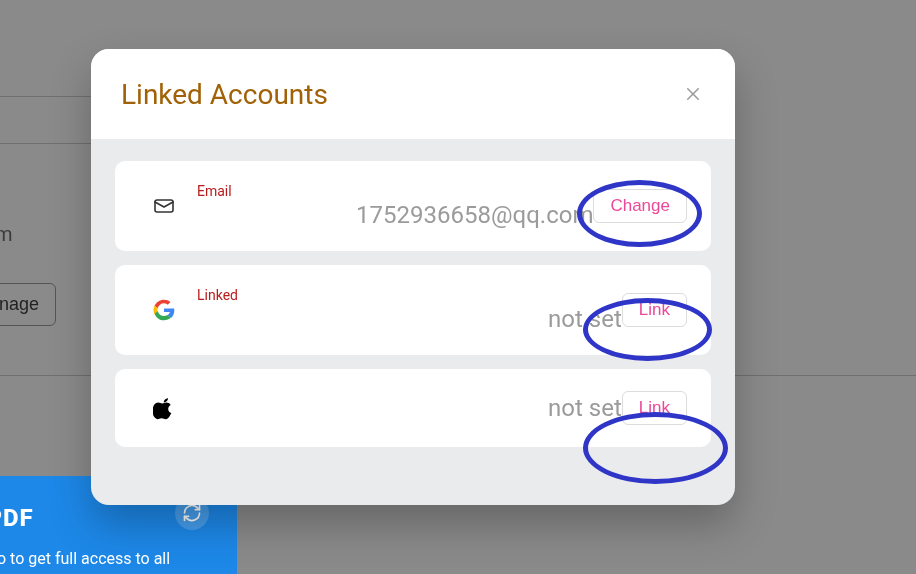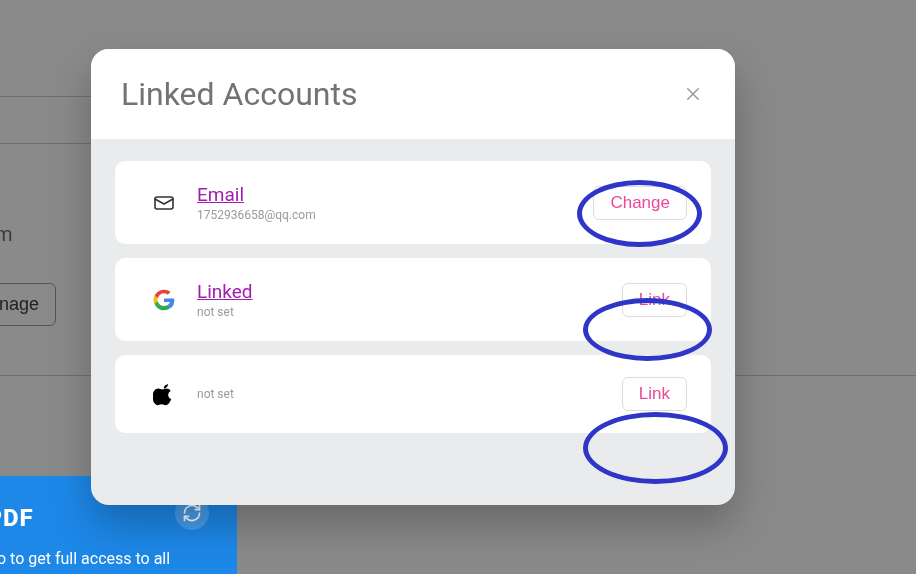--- a/index.html
+++ b/index.html
@@ -44,42 +44,42 @@
     }
     .modal-header {
       background:#ffffff;
       height:90px;
       display:flex;
       align-items:center;
       justify-content:space-between;
       padding: 0 30px;
     }
     .modal-title {
-      font-size:32px;
-      color:#737373;
+      font-size:28px;
+      color:#a16207;
       font-weight:400;
     }
     .close-btn {
       width:24px; height:24px; display:flex; align-items:center; justify-content:center;
       color:#9a9a9a; cursor:pointer; background:none; border:none;
     }
     .modal-body {
       padding: 22px 24px;
       display:flex; flex-direction:column; gap:14px;
     }
     .row {
       background:#ffffff; border-radius:10px;
       display:flex; align-items:center;
       padding: 22px 24px 22px 30px;
       position:relative;
     }
     .row-icon { width:38px; display:flex; align-items:center; justify-content:center; margin-right:14px; }
     .row-texts { flex:1; display:flex; flex-direction:column; gap:2px; }
-    .row-label { font-size:19px; color:#a21caf;text-decoration:underline; }
-    .row-sub { font-size:12px; color:#9b9b9b; }
+    .row-label { font-size:14px; color:#b91c1c; }
+    .row-sub { font-size:24px; color:#9b9b9b;text-align:right; }
     .row-btn {
       border:1px solid #dcdcdc; background:#ffffff; border-radius:6px;
       padding: 6px 16px; font-size:17px; color:#ec4899; cursor:pointer;
     }
 
     
     .annot {
       position:absolute;
       border:5px solid #2f35c7;
       border-radius:50%;

